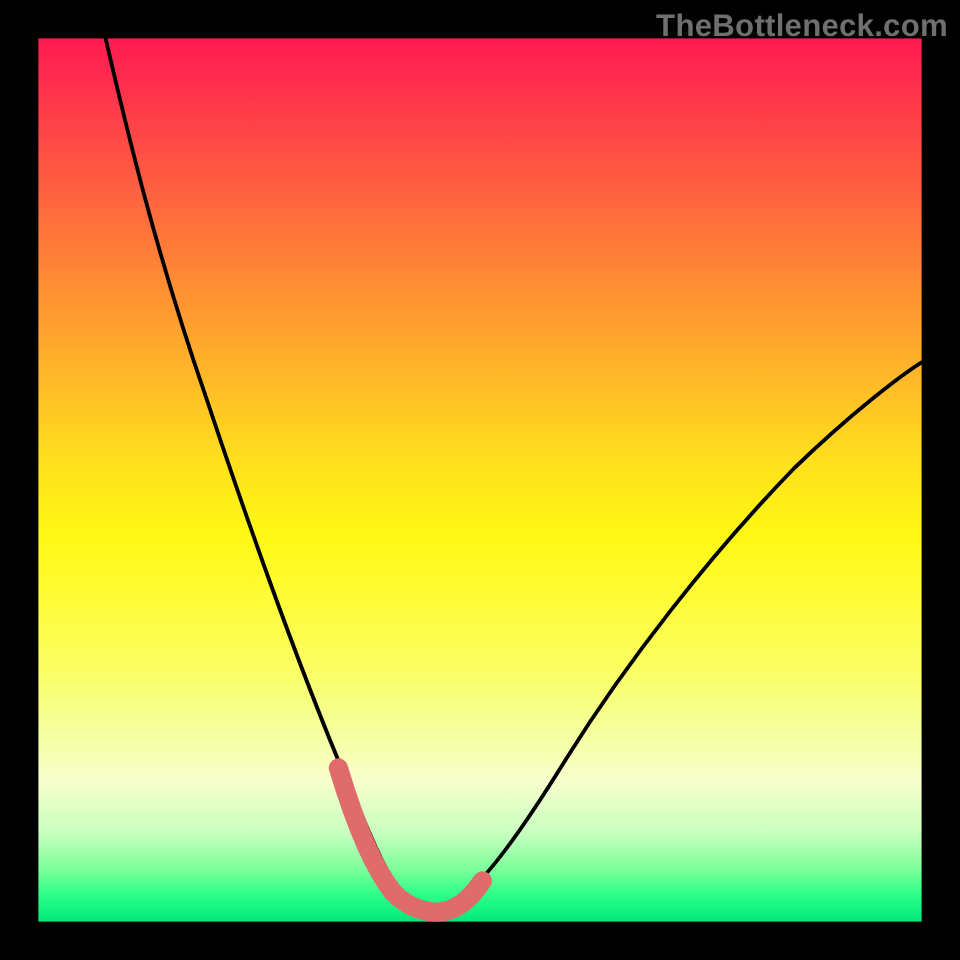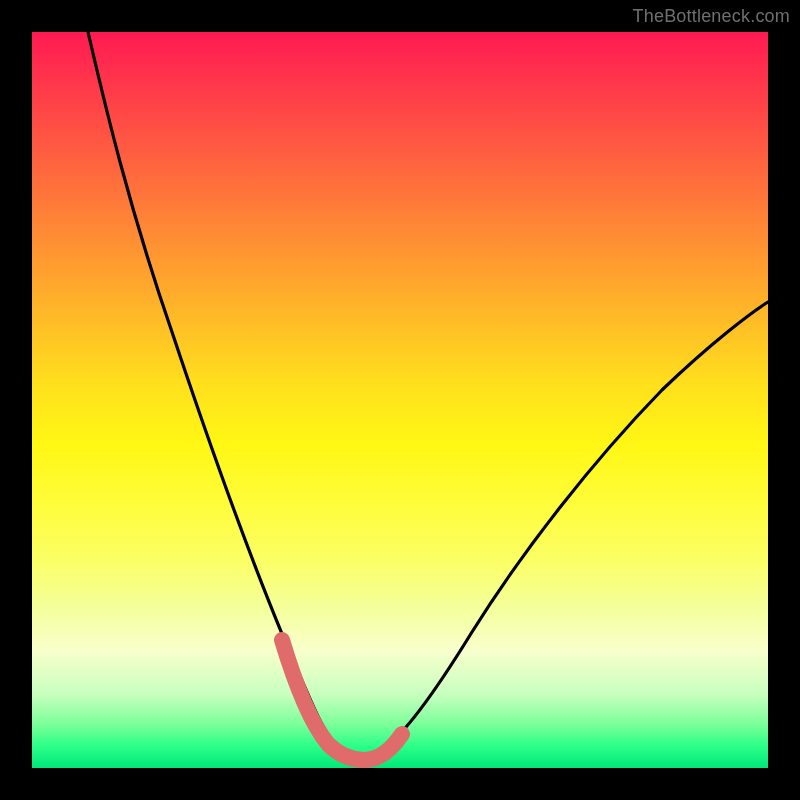--- a/index.html
+++ b/index.html
@@ -42,22 +42,22 @@
       #7dff9a 94%,
       #2cff88 97%,
       #00e87a 100%
     );
   }
   .watermark {
     position: absolute;
     top: 6px;
     right: 10px;
     color: #6f6f6f;
-    font-size: 18px;
-    font-weight: 400;
+    font-size: 26px;
+    font-weight: 700;
     z-index: 5;
     letter-spacing: 0.2px;
   }
   svg.curve {
     position: absolute;
     left: 0;
     top: 0;
     width: 736px;
     height: 736px;
     overflow: visible;

